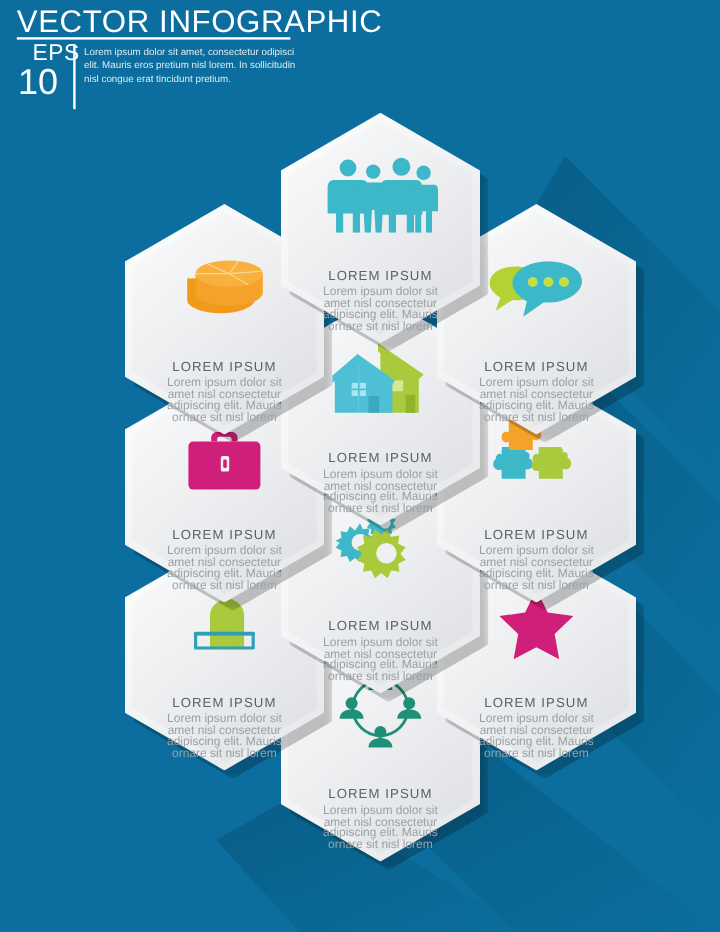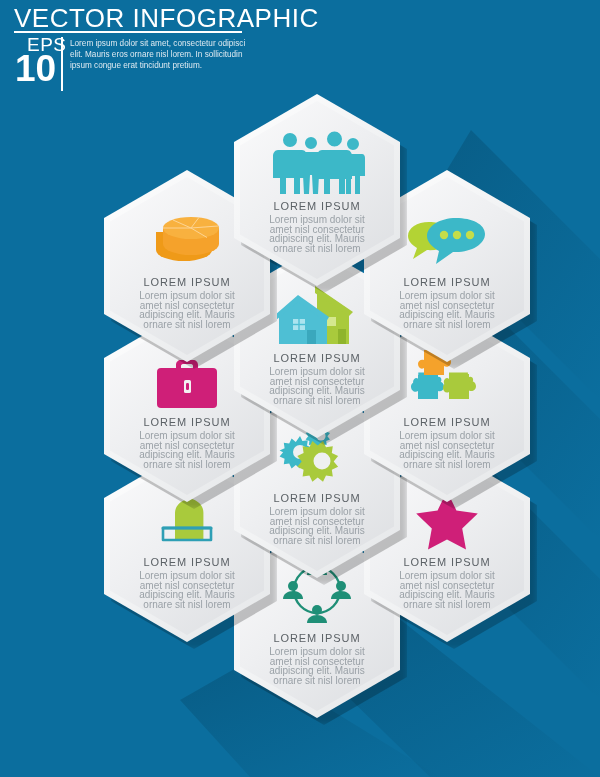--- a/index.html
+++ b/index.html
@@ -17,21 +17,21 @@
   }
   #title-rule{
     width:228px;height:2px;background:#ffffff;margin-top:1px;
   }
   #header-lower{display:flex;margin-top:3px;}
   #eps-block{
     width:44px;text-align:left;color:#ffffff;
     padding-left:1px;
   }
   #eps{font-size:19px;line-height:18px;letter-spacing:.5px;font-weight:400;margin-left:12px;}
-  #ten{font-size:37px;line-height:29px;letter-spacing:0px;font-weight:700;}
+  #ten{font-size:30px;line-height:29px;letter-spacing:0px;font-weight:400;}
   #vrule{width:2px;background:#ffffff;margin:1px 7px 0 2px;height:54px;}
   #blurb{
     color:#dfeaf1;font-size:8.2px;line-height:11.2px;width:190px;
     padding-top:2px;
   }
   
   #comb{position:absolute;left:0;top:0;width:600px;height:777px;}
   .hexwrap{position:absolute;width:166px;height:192px;}
   .hexshadow{
     position:absolute;left:0;top:0;width:166px;height:192px;
@@ -51,20 +51,21 @@
     position:absolute;left:6px;top:7px;width:154px;height:178px;
     -webkit-clip-path:polygon(50% 0,100% 25%,100% 75%,50% 100%,0 75%,0 25%);
     clip-path:polygon(50% 0,100% 25%,100% 75%,50% 100%,0 75%,0 25%);
     background:linear-gradient(140deg,#fbfbfc 0%,#eeeff1 45%,#dcdee1 100%);
     box-shadow:inset 0 0 0 0 #fff;
   }
   .hexface{
     position:absolute;left:0;top:0;width:166px;height:192px;
     display:flex;flex-direction:column;align-items:center;
     justify-content:flex-start;
+    gap:24px;
   }
   .icon{
     height:70px;display:flex;align-items:flex-end;justify-content:center;
     margin-top:30px;
   }
   .txt{width:112px;text-align:center;margin-top:6px;}
   .lead{
     font-size:11px;color:#5b6166;letter-spacing:.9px;
     line-height:13px;font-weight:400;
   }
@@ -82,21 +83,21 @@
 
 <div id="header">
   <div id="title">VECTOR INFOGRAPHIC</div>
   <div id="title-rule"></div>
   <div id="header-lower">
     <div id="eps-block">
       <div id="eps">EPS</div>
       <div id="ten">10</div>
     </div>
     <div id="vrule"></div>
-    <div id="blurb">Lorem ipsum dolor sit amet, consectetur odipisci elit. Mauris eros ornare nisl lorem. In sollicitudin ipsum congue erat tincidunt pretium.</div>
+    <div id="blurb">Lorem ipsum dolor sit amet, consectetur odipisci elit. Mauris eros pretium nisl lorem. In sollicitudin nisl congue erat tincidunt pretium.</div>
   </div>
 </div>
 
 <svg id="clustershadow" viewBox="0 0 600 777">
   <defs>
     <linearGradient id="lsg" x1="0" y1="0" x2="1" y2="1">
       <stop offset="0" stop-color="#064e72" stop-opacity="0.55"></stop>
       <stop offset="1" stop-color="#064e72" stop-opacity="0.0"></stop>
     </linearGradient>
   </defs>

